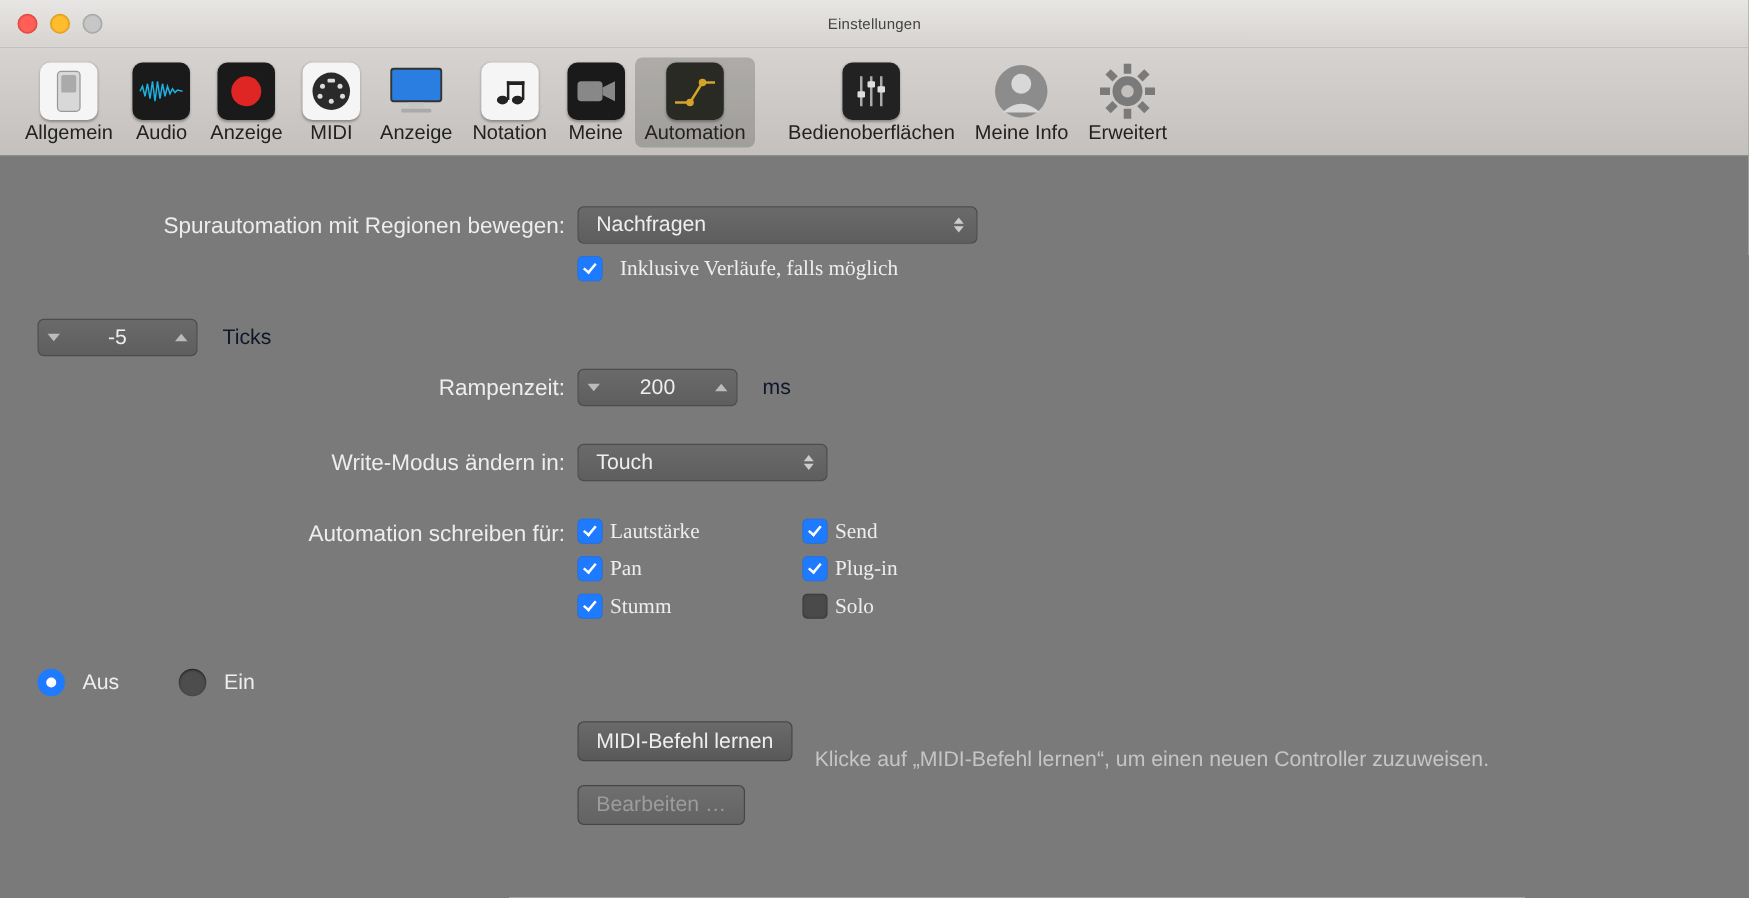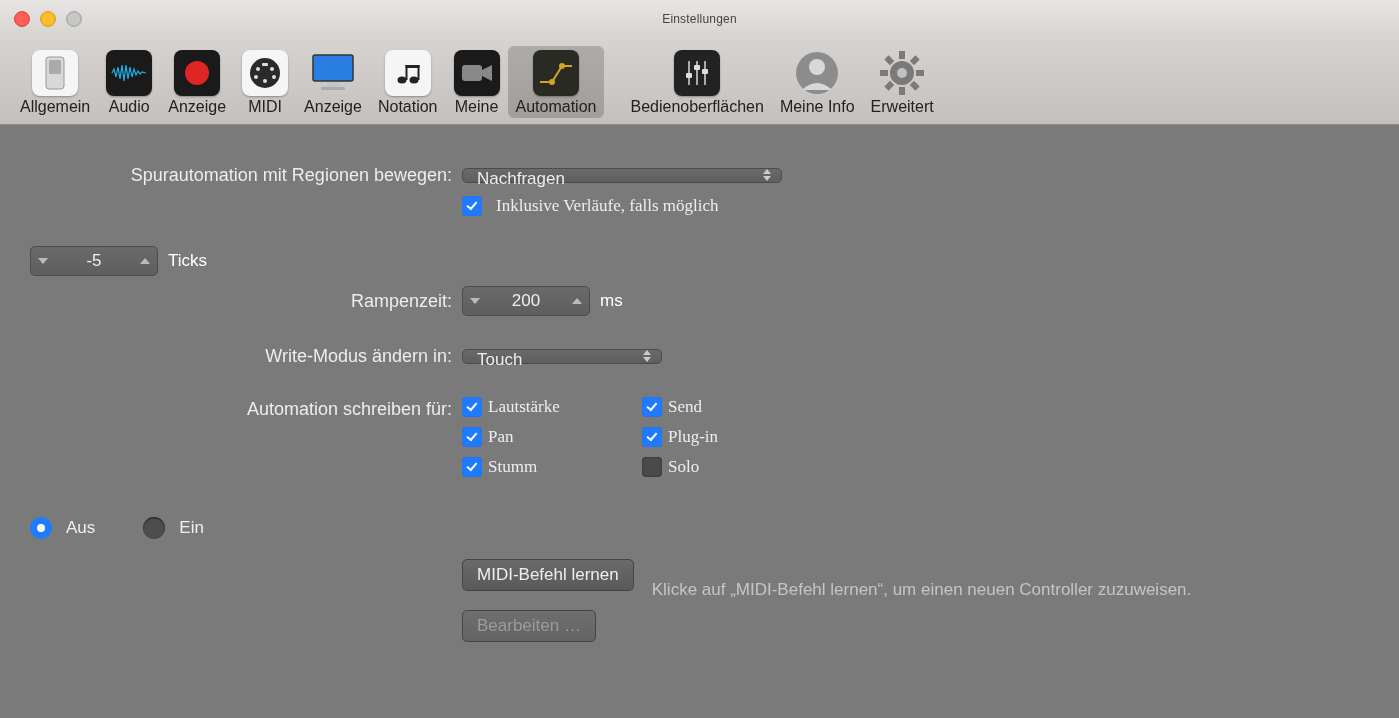--- a/index.html
+++ b/index.html
@@ -111,22 +111,23 @@
     display: flex;
     align-items: center;
     gap: 8px;
     flex-wrap: wrap;
   }
 
   .select {
     background: linear-gradient(to bottom, #6a6a6a, #5e5e5e);
     border: 1px solid #4c4c4c;
     border-radius: 5px;
-    height: 15px;
-    display: flex;
+    height: 30px;
+    display: flex;
+    align-items: center;
     padding: 0 26px 0 14px;
     font-size: 17px;
     color: #eee;
     position: relative;
     min-width: 320px;
   }
   .select .up-down {
     position: absolute;
     right: 8px;
     width: 12px;
@@ -156,23 +157,23 @@
   .stepper .st-left, .stepper .st-right {
     width: 24px;
     display: flex;
     align-items: center;
     justify-content: center;
   }
   .st-tri-down { width: 0; height: 0; border-left: 5px solid transparent; border-right: 5px solid transparent; border-top: 6px solid #bbb; }
   .st-tri-up { width: 0; height: 0; border-left: 5px solid transparent; border-right: 5px solid transparent; border-bottom: 6px solid #bbb; }
 
   .unit {
-    color: #ffffff;
+    color: #0f172a;
     font-size: 17px;
-    margin-left: 2px;
+    margin-left: 12px;
   }
 
   .checkbox {
     width: 20px;
     height: 20px;
     border-radius: 4px;
     display: inline-flex;
     align-items: center;
     justify-content: center;
     margin-right: 6px;

